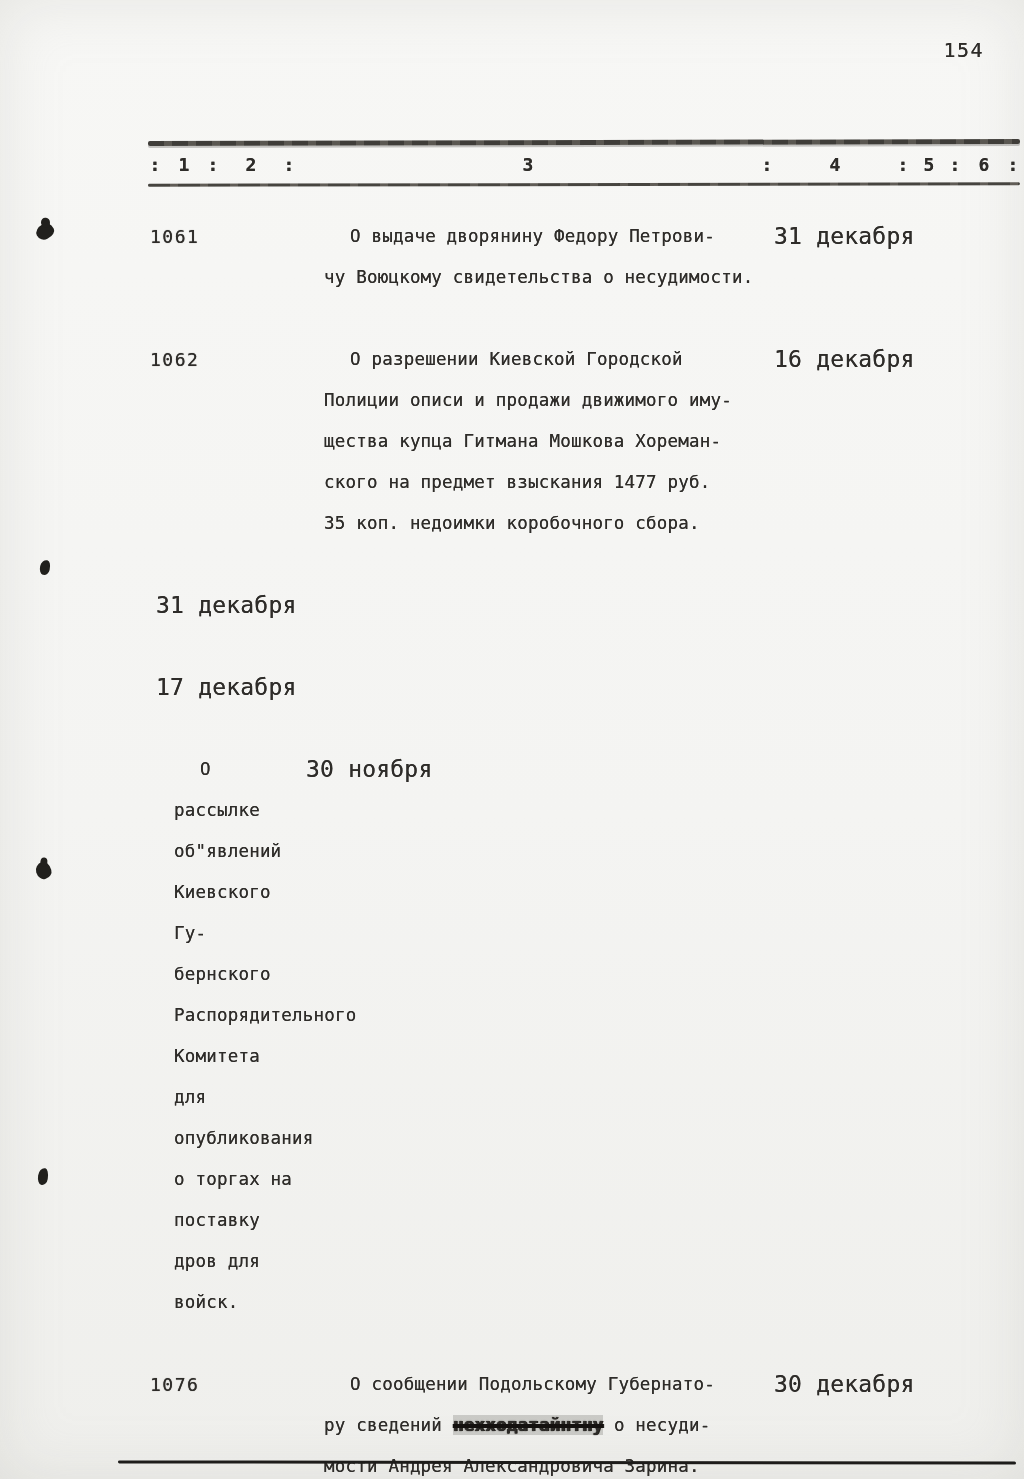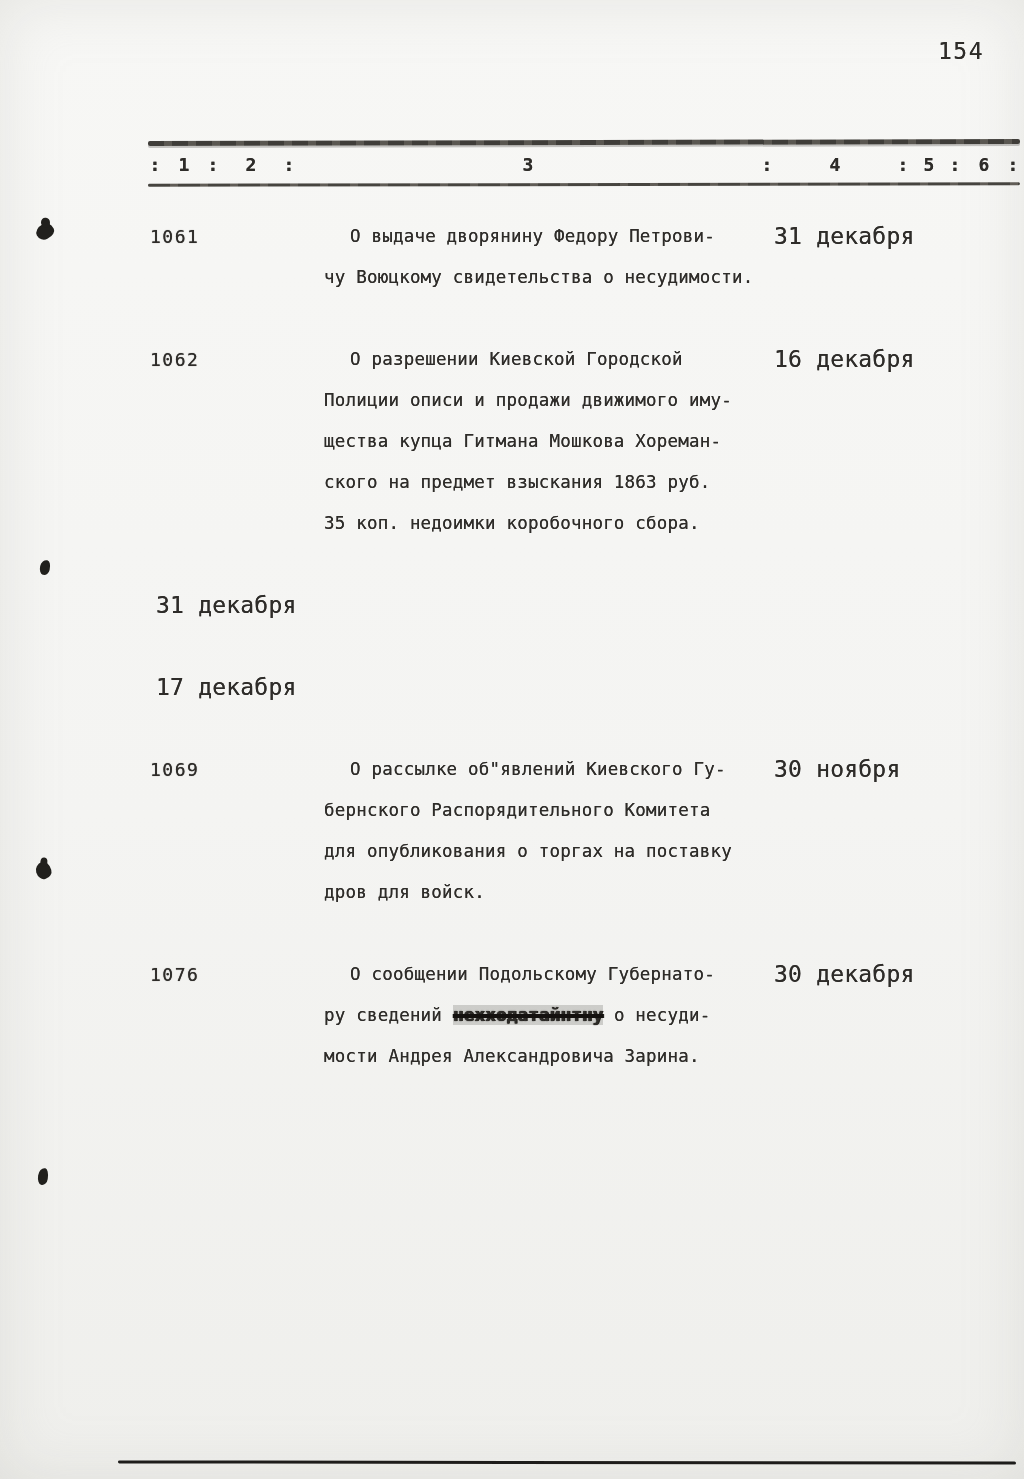--- a/index.html
+++ b/index.html
@@ -11,21 +11,21 @@
   }
   .page {
     position:relative;
     width:1024px; height:1479px;
     overflow:hidden;
     background:linear-gradient(180deg,#f7f7f5 0%,#f4f4f2 55%,#efefec 100%);
     box-shadow:inset 0 0 60px rgba(180,178,172,0.25);
   }
   .page-number {
     position:absolute; top:38px; right:40px;
-    font-size:23px; letter-spacing:1.5px;
+    font-size:20px; letter-spacing:1.5px;
     text-shadow:0 0 0.6px rgba(40,38,35,0.85);
   }
   
   .header { position:absolute; top:140px; left:148px; width:872px; }
   .rule-top {
     height:5px; border-radius:2px;
     background:repeating-linear-gradient(90deg,#3f3d39 0 16px,#5a5751 16px 24px);
     transform:rotate(-0.12deg);
     box-shadow:0 2px 0 rgba(80,77,72,0.3);
   }
@@ -130,35 +130,34 @@
       <div class="entry-text">О выдаче дворянину Федору Петрови-
 чу Воюцкому свидетельства о несудимости.</div>
       <div class="entry-date">31 декабря</div>
     </div>
 
     <div class="entry">
       <div class="entry-number">1062</div>
       <div class="entry-text">О разрешении Киевской Городской
 Полиции описи и продажи движимого иму-
 щества купца Гитмана Мошкова Хореман-
-ского на предмет взыскания 1863 руб.
+ского на предмет взыскания 1477 руб.
 35 коп. недоимки коробочного сбора.</div>
       <div class="entry-date">16 декабря</div>
     </div>
 
     <div class="entry">
       <div class="entry-date">31 декабря</div>
     </div>
 
     <div class="entry">
       <div class="entry-date">17 декабря</div>
     </div>
 
     <div class="entry">
-      <div class="entry-number">1069</div>
       <div class="entry-text">О рассылке об"явлений Киевского Гу-
 бернского Распорядительного Комитета
 для опубликования о торгах на поставку
 дров для войск.</div>
       <div class="entry-date">30 ноября</div>
     </div>
 
     <div class="entry">
       <div class="entry-number">1076</div>
       <div class="entry-text"><span>О сообщении Подольскому Губернато-

